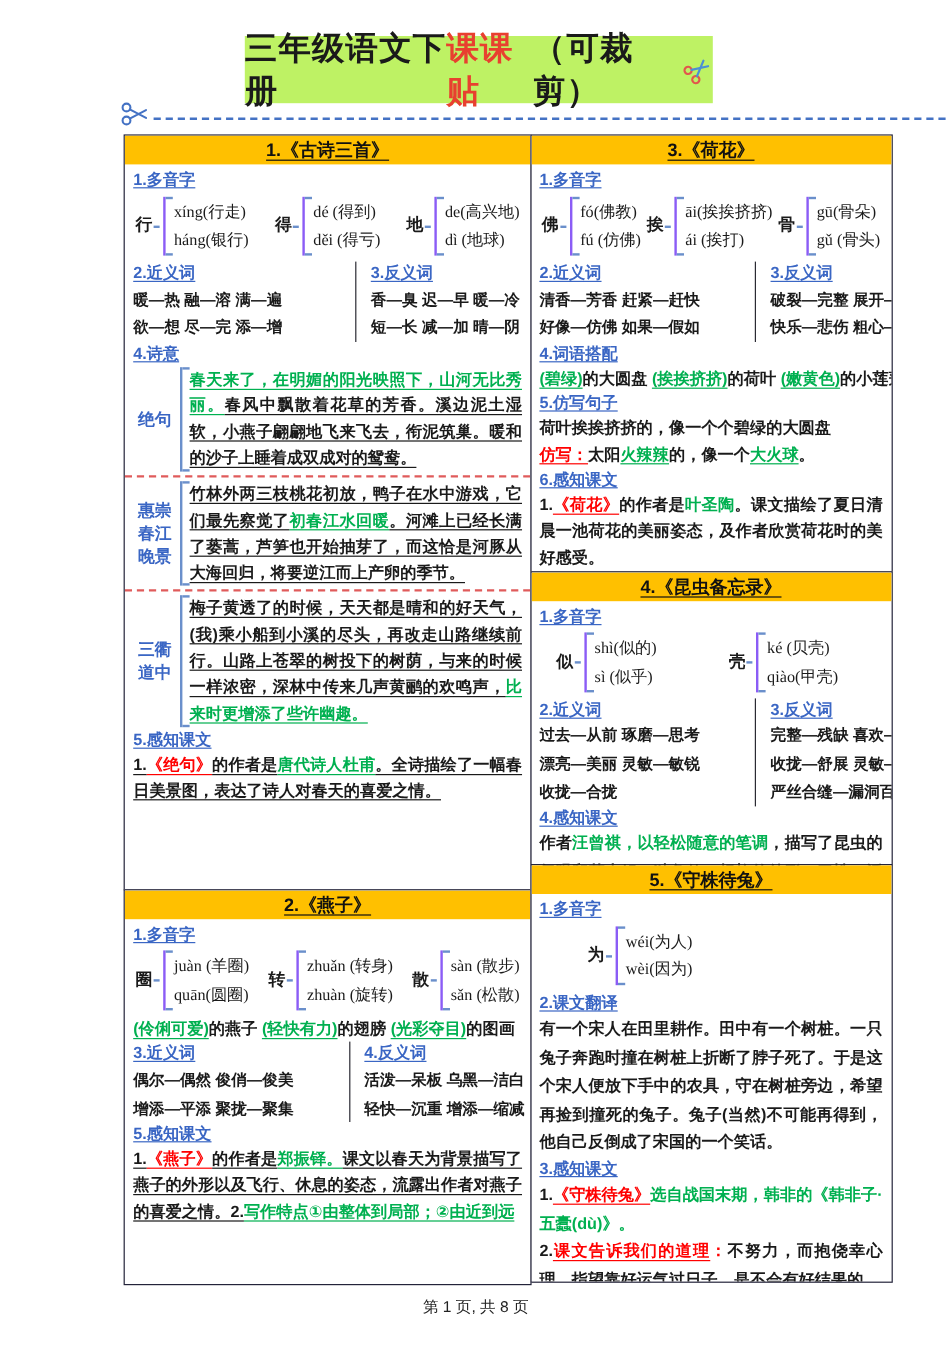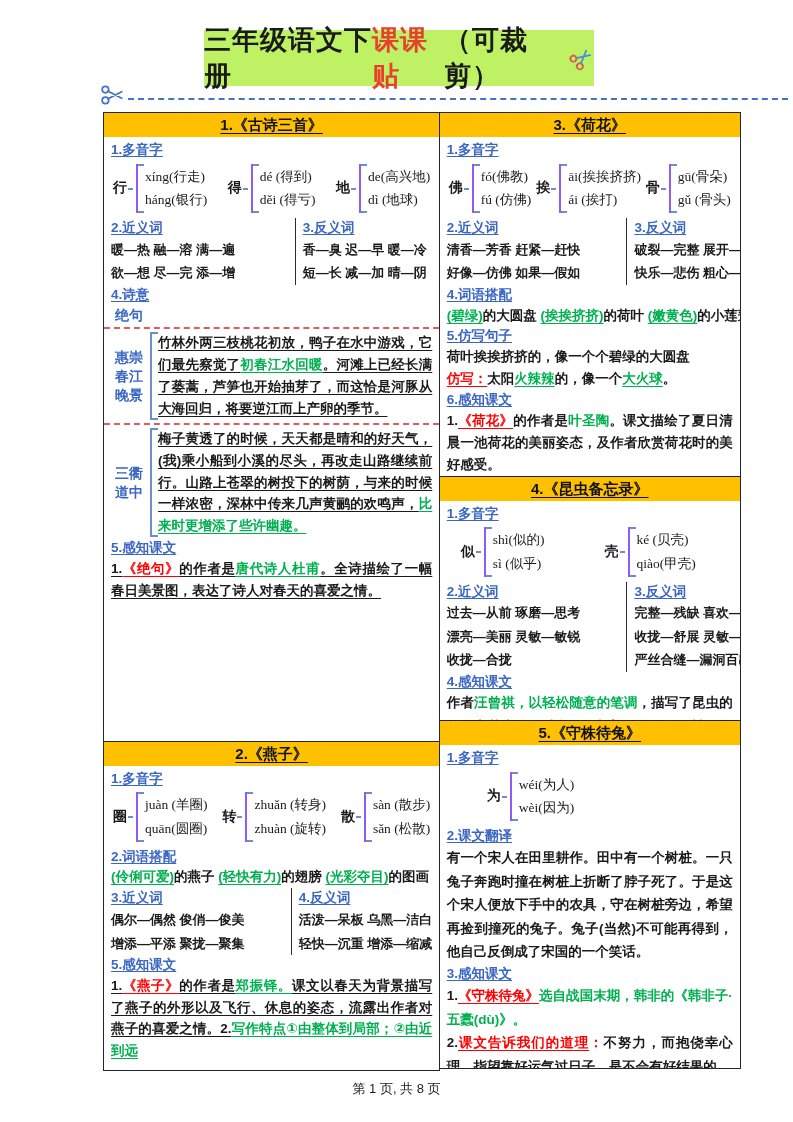--- a/index.html
+++ b/index.html
@@ -45,21 +45,21 @@
   .pgrp{display:flex;align-items:center;}
   .pchar{font-weight:700;font-size:14px;margin-right:3px;}
   .pchar::after{content:"";display:inline-block;width:5px;height:2px;background:#6a8fcb;vertical-align:middle;margin-left:1px;}
   .pbrk{position:relative;border-left:2px solid #8b5cf6;padding:1px 0 1px 7px;}
   .pbrk::before,.pbrk::after{content:"";position:absolute;left:0;width:6px;height:2px;background:#6a8fcb;}
   .pbrk::before{top:0;}
   .pbrk::after{bottom:0;}
   .pitem{font-family:"Liberation Serif","DejaVu Serif",serif;font-size:13.5px;line-height:1.75;white-space:nowrap;}
   
   .twocol{display:grid;grid-template-columns:1fr 1fr;gap:46px;}
-  .twocol .c2{border-left:1.2px solid #2b2b33;padding-left:7px;}
+  .twocol .c2{border-left:1.2px solid #2b2b33;padding-left:12px;}
   .pairs{font-size:13px;font-weight:600;line-height:1.8;white-space:nowrap;}
   
   .poemrow{display:flex;align-items:center;padding:1px 0;}
   .plabel{width:36px;flex-shrink:0;color:#3a66c4;font-weight:700;font-size:14px;text-align:center;line-height:1.35;margin-right:3px;}
   .ptext{position:relative;border-left:2px solid #6a8fcb;padding:0 0 0 6px;}
   .ptext::before,.ptext::after{content:"";position:absolute;left:0;width:6px;height:2px;background:#6a8fcb;}
   .ptext::before{top:0;}
   .ptext::after{bottom:0;}
   .reddash{border-top:2px dashed #e05b5b;margin:2px -7px;}
   
@@ -146,20 +146,21 @@
           </div>
           <div class="c2">
             <div class="subrow"><span class="sub">3.反义词</span></div>
             <div class="pairs">香—臭 迟—早 暖—冷</div>
             <div class="pairs">短—长 减—加 晴—阴</div>
           </div>
         </div>
         <div class="subrow"><span class="sub">4.诗意</span></div>
         <div class="poemrow">
           <div class="plabel">绝句</div>
+          <div class="ptext rt"><span class="gu">春天来了，在明媚的阳光映照下，山河无比秀丽。</span><span class="u">春风中飘散着花草的芳香。溪边泥土湿软，小燕子翩翩地飞来飞去，衔泥筑巢。暖和的沙子上睡着成双成对的鸳鸯。</span></div>
         </div>
         <div class="reddash"></div>
         <div class="poemrow">
           <div class="plabel">惠崇春江晚景</div>
           <div class="ptext rt"><span class="u">竹林外两三枝桃花初放，鸭子在水中游戏，它们最先察觉了</span><span class="gu">初春江水回暖</span><span class="u">。河滩上已经长满了蒌蒿，芦笋也开始抽芽了，而这恰是河豚从大海回归，将要逆江而上产卵的季节。</span></div>
         </div>
         <div class="reddash"></div>
         <div class="poemrow">
           <div class="plabel">三衢道中</div>
           <div class="ptext rt"><span class="u">梅子黄透了的时候，天天都是晴和的好天气，(我)乘小船到小溪的尽头，再改走山路继续前行。山路上苍翠的树投下的树荫，与来的时候一样浓密，深林中传来几声黄鹂的欢鸣声，</span><span class="gu">比来时更增添了些许幽趣。</span></div>
@@ -190,21 +191,20 @@
               </div>
           </div>
           <div class="pgrp">
             <span class="pchar">散</span>
             <div class="pbrk">
                 <div class="pitem">sàn (散步)</div>
                 <div class="pitem">sǎn (松散)</div>
               </div>
           </div>
         </div>
-        <div class="subrow"><span class="sub">2.词语搭配</span></div>
         <div class="rt" style="white-space:nowrap;"><span class="gu">(伶俐可爱)</span><span class="k">的燕子 </span><span class="gu">(轻快有力)</span><span class="k">的翅膀 </span><span class="gu">(光彩夺目)</span><span class="k">的图画</span></div>
         <div class="twocol">
           <div class="c1">
             <div class="subrow"><span class="sub">3.近义词</span></div>
             <div class="pairs">偶尔—偶然 俊俏—俊美</div>
             <div class="pairs">增添—平添 聚拢—聚集</div>
           </div>
           <div class="c2">
             <div class="subrow"><span class="sub">4.反义词</span></div>
             <div class="pairs">活泼—呆板 乌黑—洁白</div>

